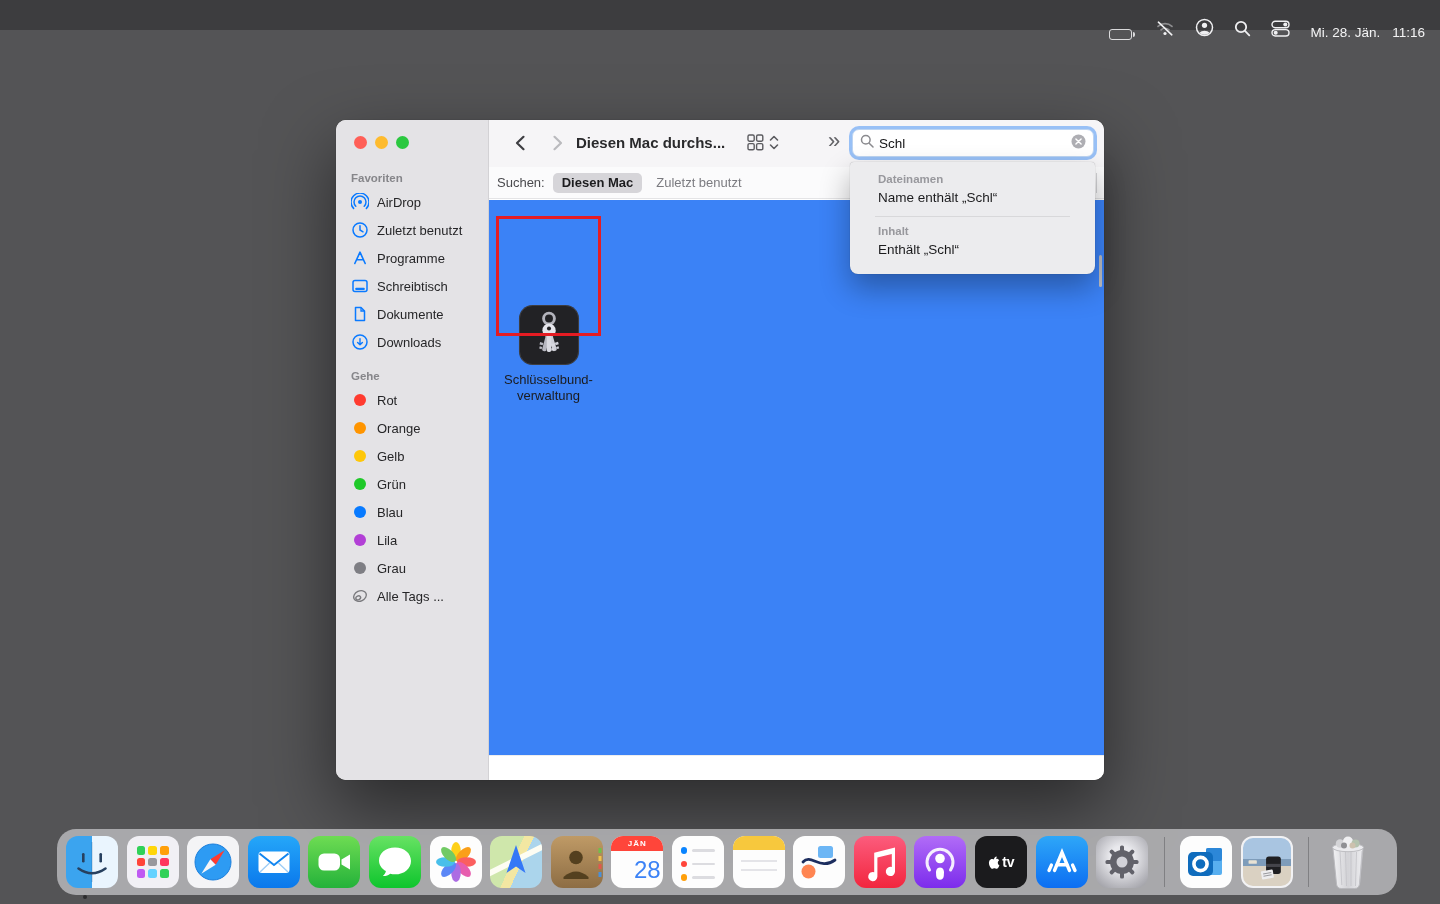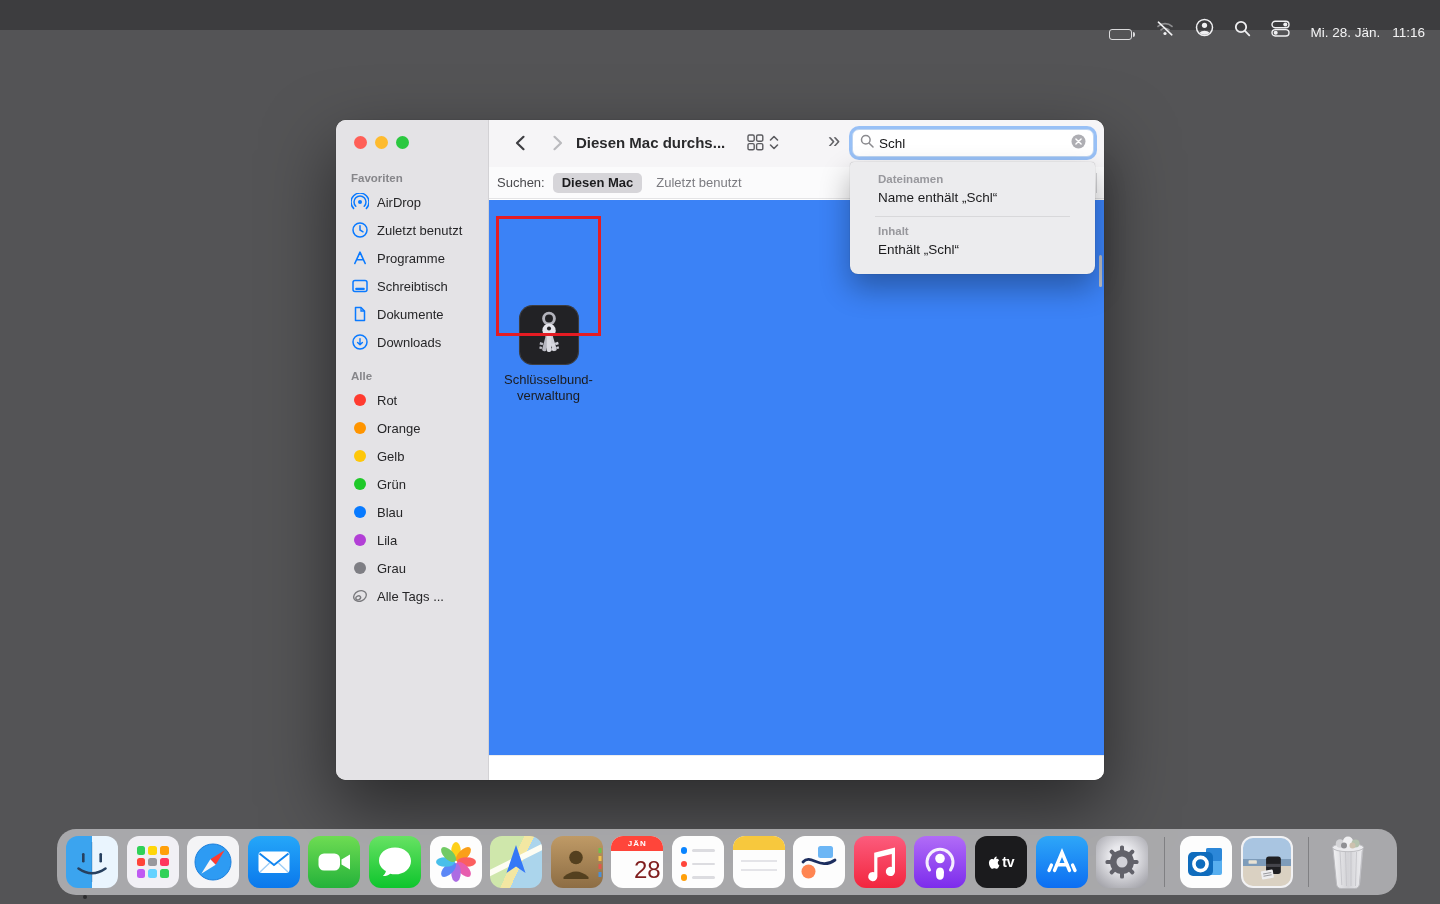--- a/index.html
+++ b/index.html
@@ -82,21 +82,21 @@
   .d-mail { background:linear-gradient(#25a7f9,#0a78ec); }
   .d-ft { background:linear-gradient(#6edc53,#24b23a); }
   .d-msg { background:linear-gradient(#67e263,#0ec52d); }
   .d-photos { background:#fdfdfd; }
   .d-maps { background:linear-gradient(115deg,#cfe7ab 0 45%, #f3e7a2 45% 58%, #abd5ec 58% 100%); }
   .d-cont { background:linear-gradient(#bf9a66,#8d6d44); }
   .d-cal { background:#fdfdfd; }
   .cal-top { position:absolute; top:0; left:0; right:0; height:15px; background:#ff453a; color:#fff;
     font-size:8px; font-weight:700; letter-spacing:1px; text-align:center; line-height:15px; }
   .cal-day { position:absolute; top:15px; left:0; right:0; bottom:0; display:flex; align-items:center; justify-content:center;
-    font-size:24px; font-weight:300; color:#7f1d1d;padding-left:20px; }
+    font-size:24px; font-weight:300; color:#3b82f6;padding-left:20px; }
   .d-rem { background:#fdfdfd; padding:11px 9px; display:flex; flex-direction:column; gap:7px; }
   .rem-row { display:flex; align-items:center; gap:5px; }
   .rem-row i { width:6.5px; height:6.5px; border-radius:50%; }
   .rem-row s { flex:1; height:2.5px; background:#dcdce0; border-radius:2px; }
   .d-notes { background:#fdfdfd; }
   .notes-top { position:absolute; top:0; left:0; right:0; height:14px; background:#f7c83d; }
   .notes-l1,.notes-l2 { position:absolute; left:8px; right:8px; height:2px; background:#e4e4e8; }
   .notes-l1 { top:24px; } .notes-l2 { top:33px; }
   .d-free { background:#fdfdfd; }
   .d-music { background:linear-gradient(#fc5c7d,#f2263e); }
@@ -221,21 +221,21 @@
             <svg width="18" height="18" viewBox="0 0 18 18">
               <circle cx="9" cy="9" r="7" fill="none" stroke="#0a7aff" stroke-width="1.5"></circle>
               <path d="M9 5.6 v5.6 M6.6 9.4 L9 11.8 L11.4 9.4" stroke="#0a7aff" stroke-width="1.4" fill="none" stroke-linecap="round" stroke-linejoin="round"></path>
             </svg>
           </span>
         <span>Downloads</span>
       </div>
     </div>
 
     <div class="sb-block" style="top:250px;">
-      <div class="sb-header">Alle</div>
+      <div class="sb-header">Gehe</div>
       <div class="sb-row">
         <span class="sb-icn">
             <span class="tag-dot" style="background: rgb(255, 59, 48);"></span>
           </span>
         <span>Rot</span>
       </div>
       <div class="sb-row">
         <span class="sb-icn">
             <span class="tag-dot" style="background: rgb(255, 149, 0);"></span>
           </span>

